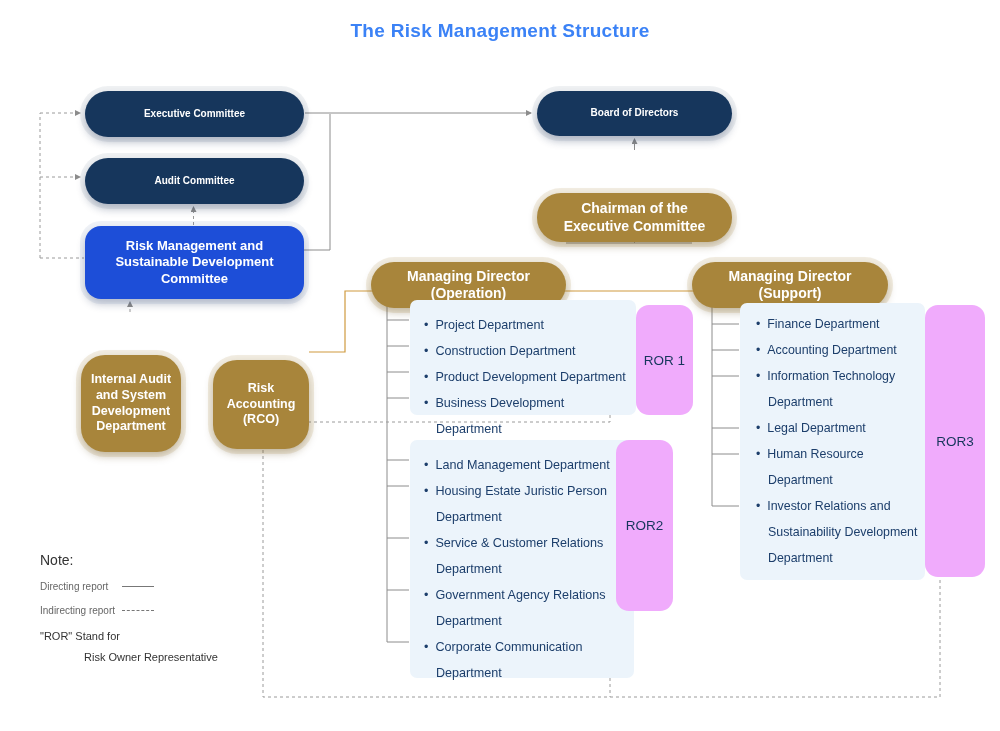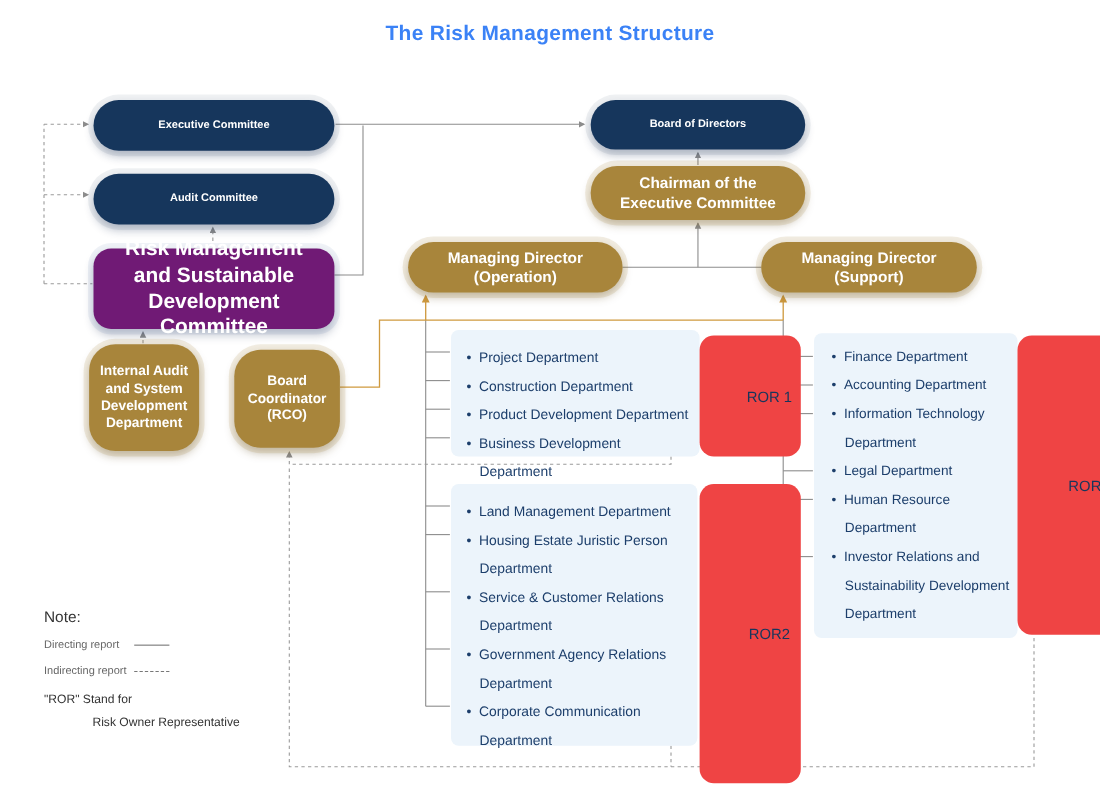--- a/index.html
+++ b/index.html
@@ -10,24 +10,24 @@
   .title{
     position:absolute;top:20px;left:0;width:1000px;text-align:center;
     color:#3b82f6;font-size:19px;font-weight:700;letter-spacing:.3px;z-index:3;
   }
   .box{
     position:absolute;display:flex;align-items:center;justify-content:center;
     text-align:center;color:#ffffff;font-weight:700;z-index:2;line-height:1.25;
   }
   .navy{background:#16365c;border-radius:23px;font-size:10px;
     box-shadow:0 0 0 5px rgba(22,54,92,.07),0 5px 9px rgba(20,40,80,.30);}
-  .blue{background:#701a75;border-radius:16px;font-size:19px;
+  .blue{background:#1d4ed8;border-radius:16px;font-size:13px;
     box-shadow:0 0 0 5px rgba(50,90,150,.08),0 5px 9px rgba(20,40,80,.28);}
   .gold{background:#a8853b;font-size:14px;
-    box-shadow:0 0 0 5px rgba(168,133,59,.15),0 4px 9px rgba(90,65,20,.35);}
+    box-shadow:0 0 0 5px rgba(168,133,59,.15),0 4px 9px rgba(90,65,20,.35);margin-top:42px;}
 
   #exec{left:85px;top:91px;width:219px;height:46px;}
   #audit{left:85px;top:158px;width:219px;height:46px;}
   #riskc{left:85px;top:226px;width:219px;height:73px;padding:0 14px;box-sizing:border-box;}
   #intaudit{left:81px;top:313px;width:100px;height:97px;border-radius:24px;font-size:12.5px;padding:0 8px;box-sizing:border-box;}
   #rco{left:213px;top:318px;width:96px;height:89px;border-radius:24px;font-size:12.5px;padding:0 8px;box-sizing:border-box;}
   #board{left:537px;top:91px;width:195px;height:45px;}
   #chairman{left:537px;top:151px;width:195px;height:49px;border-radius:24px;padding:0 22px;box-sizing:border-box;}
   #mdop{left:371px;top:220px;width:195px;height:46px;border-radius:23px;padding:0 30px;box-sizing:border-box;}
   #mdsup{left:692px;top:220px;width:196px;height:46px;border-radius:23px;padding:0 30px;box-sizing:border-box;}
@@ -40,26 +40,26 @@
   .items{margin:0;padding:12px 8px 0 14px;list-style:none;}
   .items li{
     color:#1c3e6b;font-size:12.6px;line-height:26px;
     padding-left:12px;text-indent:-12px;
   }
   .items li::before{content:"\2022\00a0\00a0";color:#1c3e6b;}
   #ror3p .items{padding:8px 0 0 16px;}
   #ror3p .items li{font-size:12.4px;width:150px;}
 
   .ror-label{
-    position:absolute;background:#ef4444;border-radius:13px;z-index:2;
+    position:absolute;background:#f0abfc;border-radius:13px;z-index:2;
     display:flex;align-items:center;justify-content:center;
-    color:#16365c;font-size:13.5px;font-weight:400;padding-left:35px;
+    color:#16365c;font-size:13.5px;font-weight:400;
   }
   #ror1l{left:636px;top:305px;width:57px;height:110px;}
-  #ror2l{left:636px;top:440px;width:57px;height:272px;text-align:right;}
+  #ror2l{left:616px;top:440px;width:57px;height:171px;text-align:right;}
   #ror3l{left:925px;top:305px;width:60px;height:272px;}
 
   .connectors{position:absolute;left:0;top:0;z-index:1;}
 
   .note{position:absolute;left:40px;top:552px;z-index:3;color:#444;}
   .note-title{font-size:14px;color:#333;}
   .note-row{display:flex;align-items:center;margin-top:13px;font-size:10px;color:#666;}
   .note-row .lbl{display:inline-block;width:82px;}
   .sample{width:32px;height:0;border-top:1px solid #777;}
   .sample.dashed{border-top:1px dashed #777;}
@@ -126,21 +126,21 @@
       <path d="M610 415 V422 H263 V411" marker-end="url(#ag)"></path>
       <path d="M940 580 V697 H263 V423"></path>
       <path d="M610 678 V697"></path>
     </g>
   </svg>
 
   <div class="box navy" id="exec">Executive Committee</div>
   <div class="box navy" id="audit">Audit Committee</div>
   <div class="box blue" id="riskc">Risk Management and Sustainable Development Committee</div>
   <div class="box gold" id="intaudit">Internal Audit and System Development Department</div>
-  <div class="box gold" id="rco">Board Coordinator (RCO)</div>
+  <div class="box gold" id="rco">Risk Accounting (RCO)</div>
   <div class="box navy" id="board">Board of Directors</div>
   <div class="box gold" id="chairman">Chairman of the Executive Committee</div>
   <div class="box gold" id="mdop">Managing Director (Operation)</div>
   <div class="box gold" id="mdsup">Managing Director (Support)</div>
 
   <div class="panel" id="ror1p">
     <ul class="items">
       <li>Project Department</li>
       <li>Construction Department</li>
       <li>Product Development Department</li>

